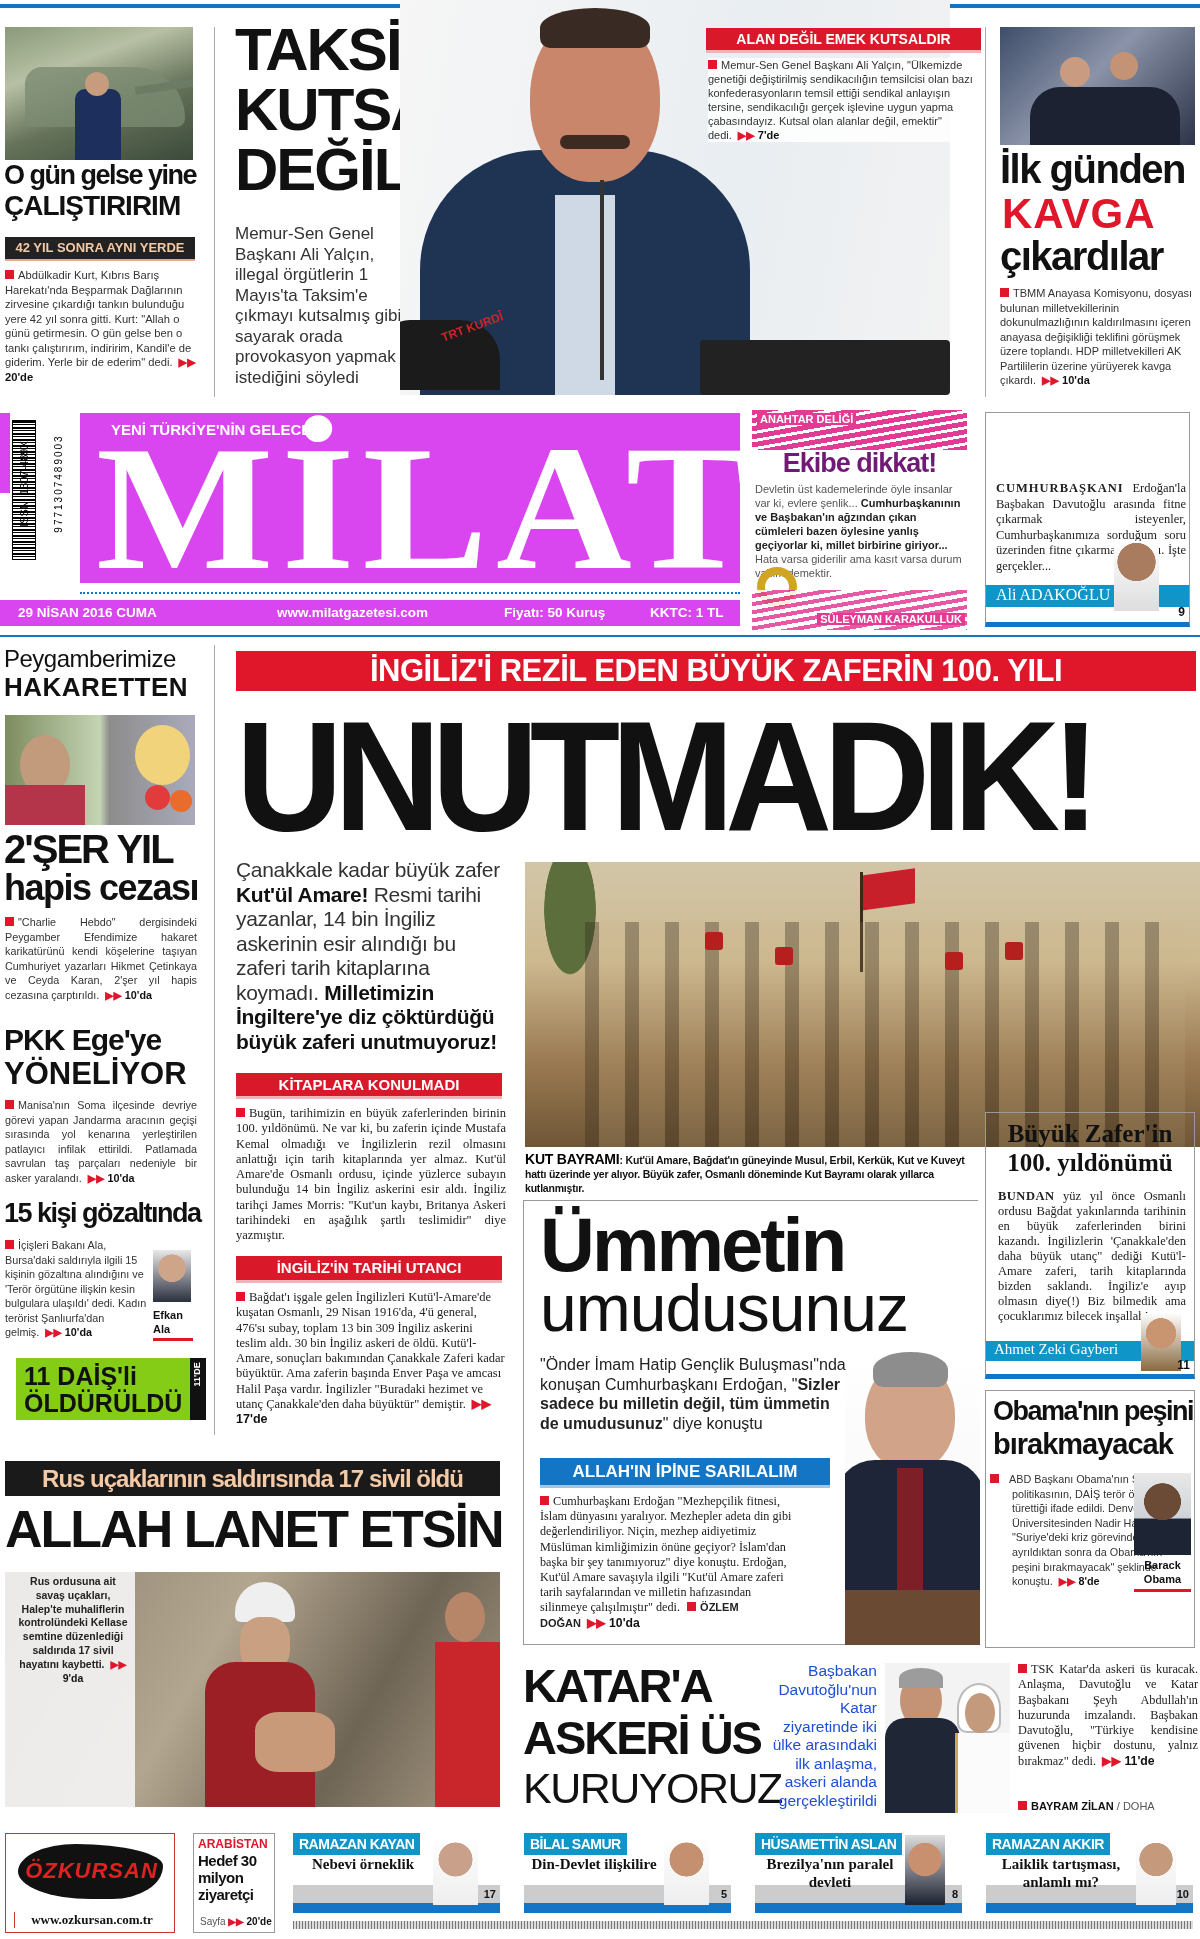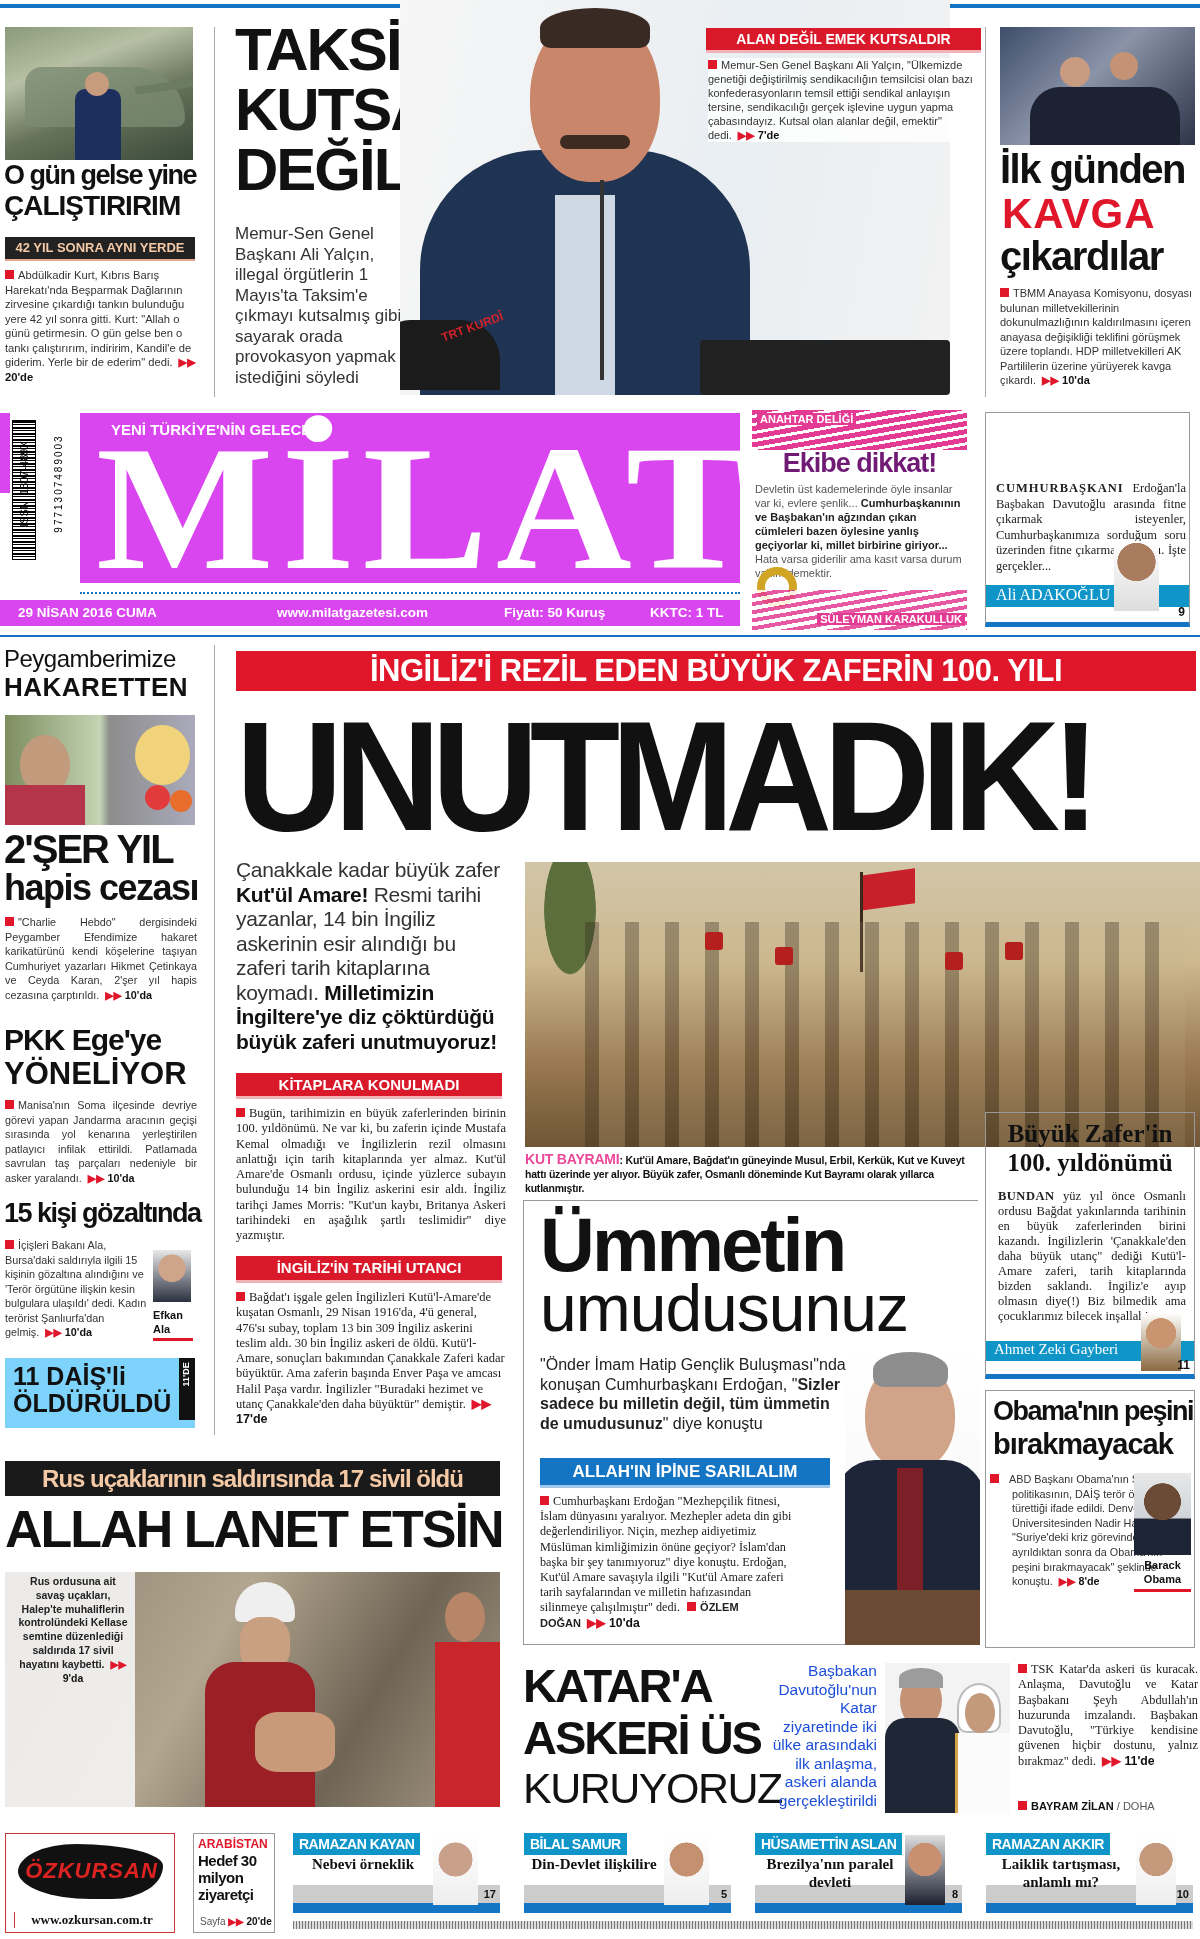--- a/index.html
+++ b/index.html
@@ -136,21 +136,21 @@
   <span class="sq"></span><span>Manisa'nın Soma ilçesinde devriye görevi yapan Jandarma aracının geçişi sırasında yol kenarına yerleştirilen patlayıcı infilak ettirildi. Patlamada savrulan taş parçaları nedeniyle bir asker yaralandı.</span><span class="ref">▶▶ <b>10'da</b></span>
 </div>
 
 <div class="abs cond" style="left:4px;top:1197px;font-size:27px;line-height:32px;letter-spacing:-1.5px">15 kişi gözaltında</div>
 <div class="abs body-s" style="left:5px;top:1238px;width:145px;font-size:10.8px;line-height:14.5px">
   <span class="sq"></span><span>İçişleri Bakanı Ala, Bursa'daki saldırıyla ilgili 15 kişinin gözaltına alındığını ve 'Terör örgütüne ilişkin kesin bulgulara ulaşıldı' dedi. Kadın terörist Şanlıurfa'dan gelmiş.</span><span class="ref">▶▶ <b>10'da</b></span>
 </div>
 <div class="abs photo" style="left:153px;top:1250px;width:38px;height:52px;background:radial-gradient(circle at 50% 35%,#cfa58a 0 35%,transparent 36%),linear-gradient(#e8e8e8,#2b3040)"></div>
 <div class="abs" style="left:153px;top:1308px;width:40px;font-weight:bold;font-size:11px;line-height:14px;border-bottom:3px solid #e0162b;padding-bottom:2px">Efkan Ala</div>
 
-<div class="abs" style="left:5px;top:1358px;width:190px;height:70px;background:#7dd3fc">
+<div class="abs" style="left:16px;top:1358px;width:190px;height:62px;background:#84cc16">
   <div style="position:absolute;left:8px;top:4px;font-weight:900;font-size:25px;line-height:28px">11 DAİŞ'li</div>
   <div style="position:absolute;left:8px;top:31px;font-weight:900;font-size:25px;line-height:28px">ÖLDÜRÜLDÜ</div>
   <div style="position:absolute;right:0;top:0;width:16px;height:62px;background:#111;color:#fff;font-size:9px;font-weight:bold">
     <span style="display:block;transform:rotate(-90deg);margin-top:14px;margin-left:-3px">11'DE</span>
   </div>
 </div>
 
 <div class="vline" style="left:214px;top:645px;height:790px"></div>
 
 <div class="abs" style="left:236px;top:651px;width:960px;height:40px;background:#e0162b;color:#fff;font-weight:900;font-size:31px;line-height:40px;text-align:center;letter-spacing:-0.5px">İNGİLİZ'İ REZİL EDEN BÜYÜK ZAFERİN 100. YILI</div>
@@ -173,21 +173,21 @@
   <div style="position:absolute;left:0;top:0;width:90px;height:160px;background:radial-gradient(ellipse at 50% 30%,#5b6e3c 0 40%,transparent 41%)"></div>
   <div style="position:absolute;left:335px;top:10px;width:55px;height:35px;background:#c8202a;transform:skewY(-8deg)"></div>
   <div style="position:absolute;left:335px;top:10px;width:3px;height:100px;background:#3a2a1a"></div>
   <div style="position:absolute;left:60px;top:60px;width:600px;height:230px;background:repeating-linear-gradient(90deg,rgba(50,40,25,.35) 0 14px,rgba(200,180,140,.15) 14px 40px)"></div>
   <div style="position:absolute;left:180px;top:70px;width:18px;height:18px;background:#b5201f;border-radius:3px"></div>
   <div style="position:absolute;left:250px;top:85px;width:18px;height:18px;background:#b5201f;border-radius:3px"></div>
   <div style="position:absolute;left:420px;top:90px;width:18px;height:18px;background:#b5201f;border-radius:3px"></div>
   <div style="position:absolute;left:480px;top:80px;width:18px;height:18px;background:#b5201f;border-radius:3px"></div>
 </div>
 <div class="abs" style="left:525px;top:1152px;width:440px;font-size:10.5px;line-height:14px;font-weight:bold;letter-spacing:-0.2px">
-  <span style="color:#ec4899;font-size:14px">KUT BAYRAMI</span><span>: Kut'ül Amare, Bağdat'ın güneyinde Musul, Erbil, Kerkük, Kut ve Kuveyt hattı üzerinde yer alıyor. Büyük zafer, Osmanlı döneminde Kut Bayramı olarak yıllarca kutlanmıştır.</span>
+  <span style="color:#000000;font-size:14px">KUT BAYRAMI</span><span>: Kut'ül Amare, Bağdat'ın güneyinde Musul, Erbil, Kerkük, Kut ve Kuveyt hattı üzerinde yer alıyor. Büyük zafer, Osmanlı döneminde Kut Bayramı olarak yıllarca kutlanmıştır.</span>
 </div>
 
 <div class="abs col-box" style="left:985px;top:1112px;width:210px;height:267px;border-bottom:5px solid #1475c4">
   <div style="position:absolute;left:6px;top:6px;width:196px;text-align:center;font-family:'Liberation Serif',serif;font-weight:bold;font-size:25px;line-height:29px">Büyük Zafer'in 100. yıldönümü</div>
   <div class="body-serif" style="position:absolute;left:12px;top:76px;width:188px;font-size:12.5px;line-height:15px;text-align:justify">
     <b style="letter-spacing:0.5px">BUNDAN</b><span> yüz yıl önce Osmanlı ordusu Bağdat yakınlarında tarihinin en büyük zaferlerinden birini kazandı. İngilizlerin 'Çanakkale'den daha büyük utanç" dediği Kutü'l-Amare zaferi, tarih kitaplarında bizden saklandı. İngiliz'e ayıp olmasın diye(!) Biz bilmedik ama çocuklarımız bilecek inşallah!</span>
   </div>
   <div style="position:absolute;left:0;top:228px;width:208px;height:20px;background:#0f95c8"></div>
   <div style="position:absolute;left:8px;top:228px;color:#fff;font-family:'Liberation Serif',serif;font-size:15px">Ahmet Zeki Gayberi</div>
   <div style="position:absolute;left:155px;top:200px;width:40px;height:58px;background:radial-gradient(circle at 50% 35%,#c99570 0 35%,transparent 36%),linear-gradient(#fff,#8a6a40)"></div>

